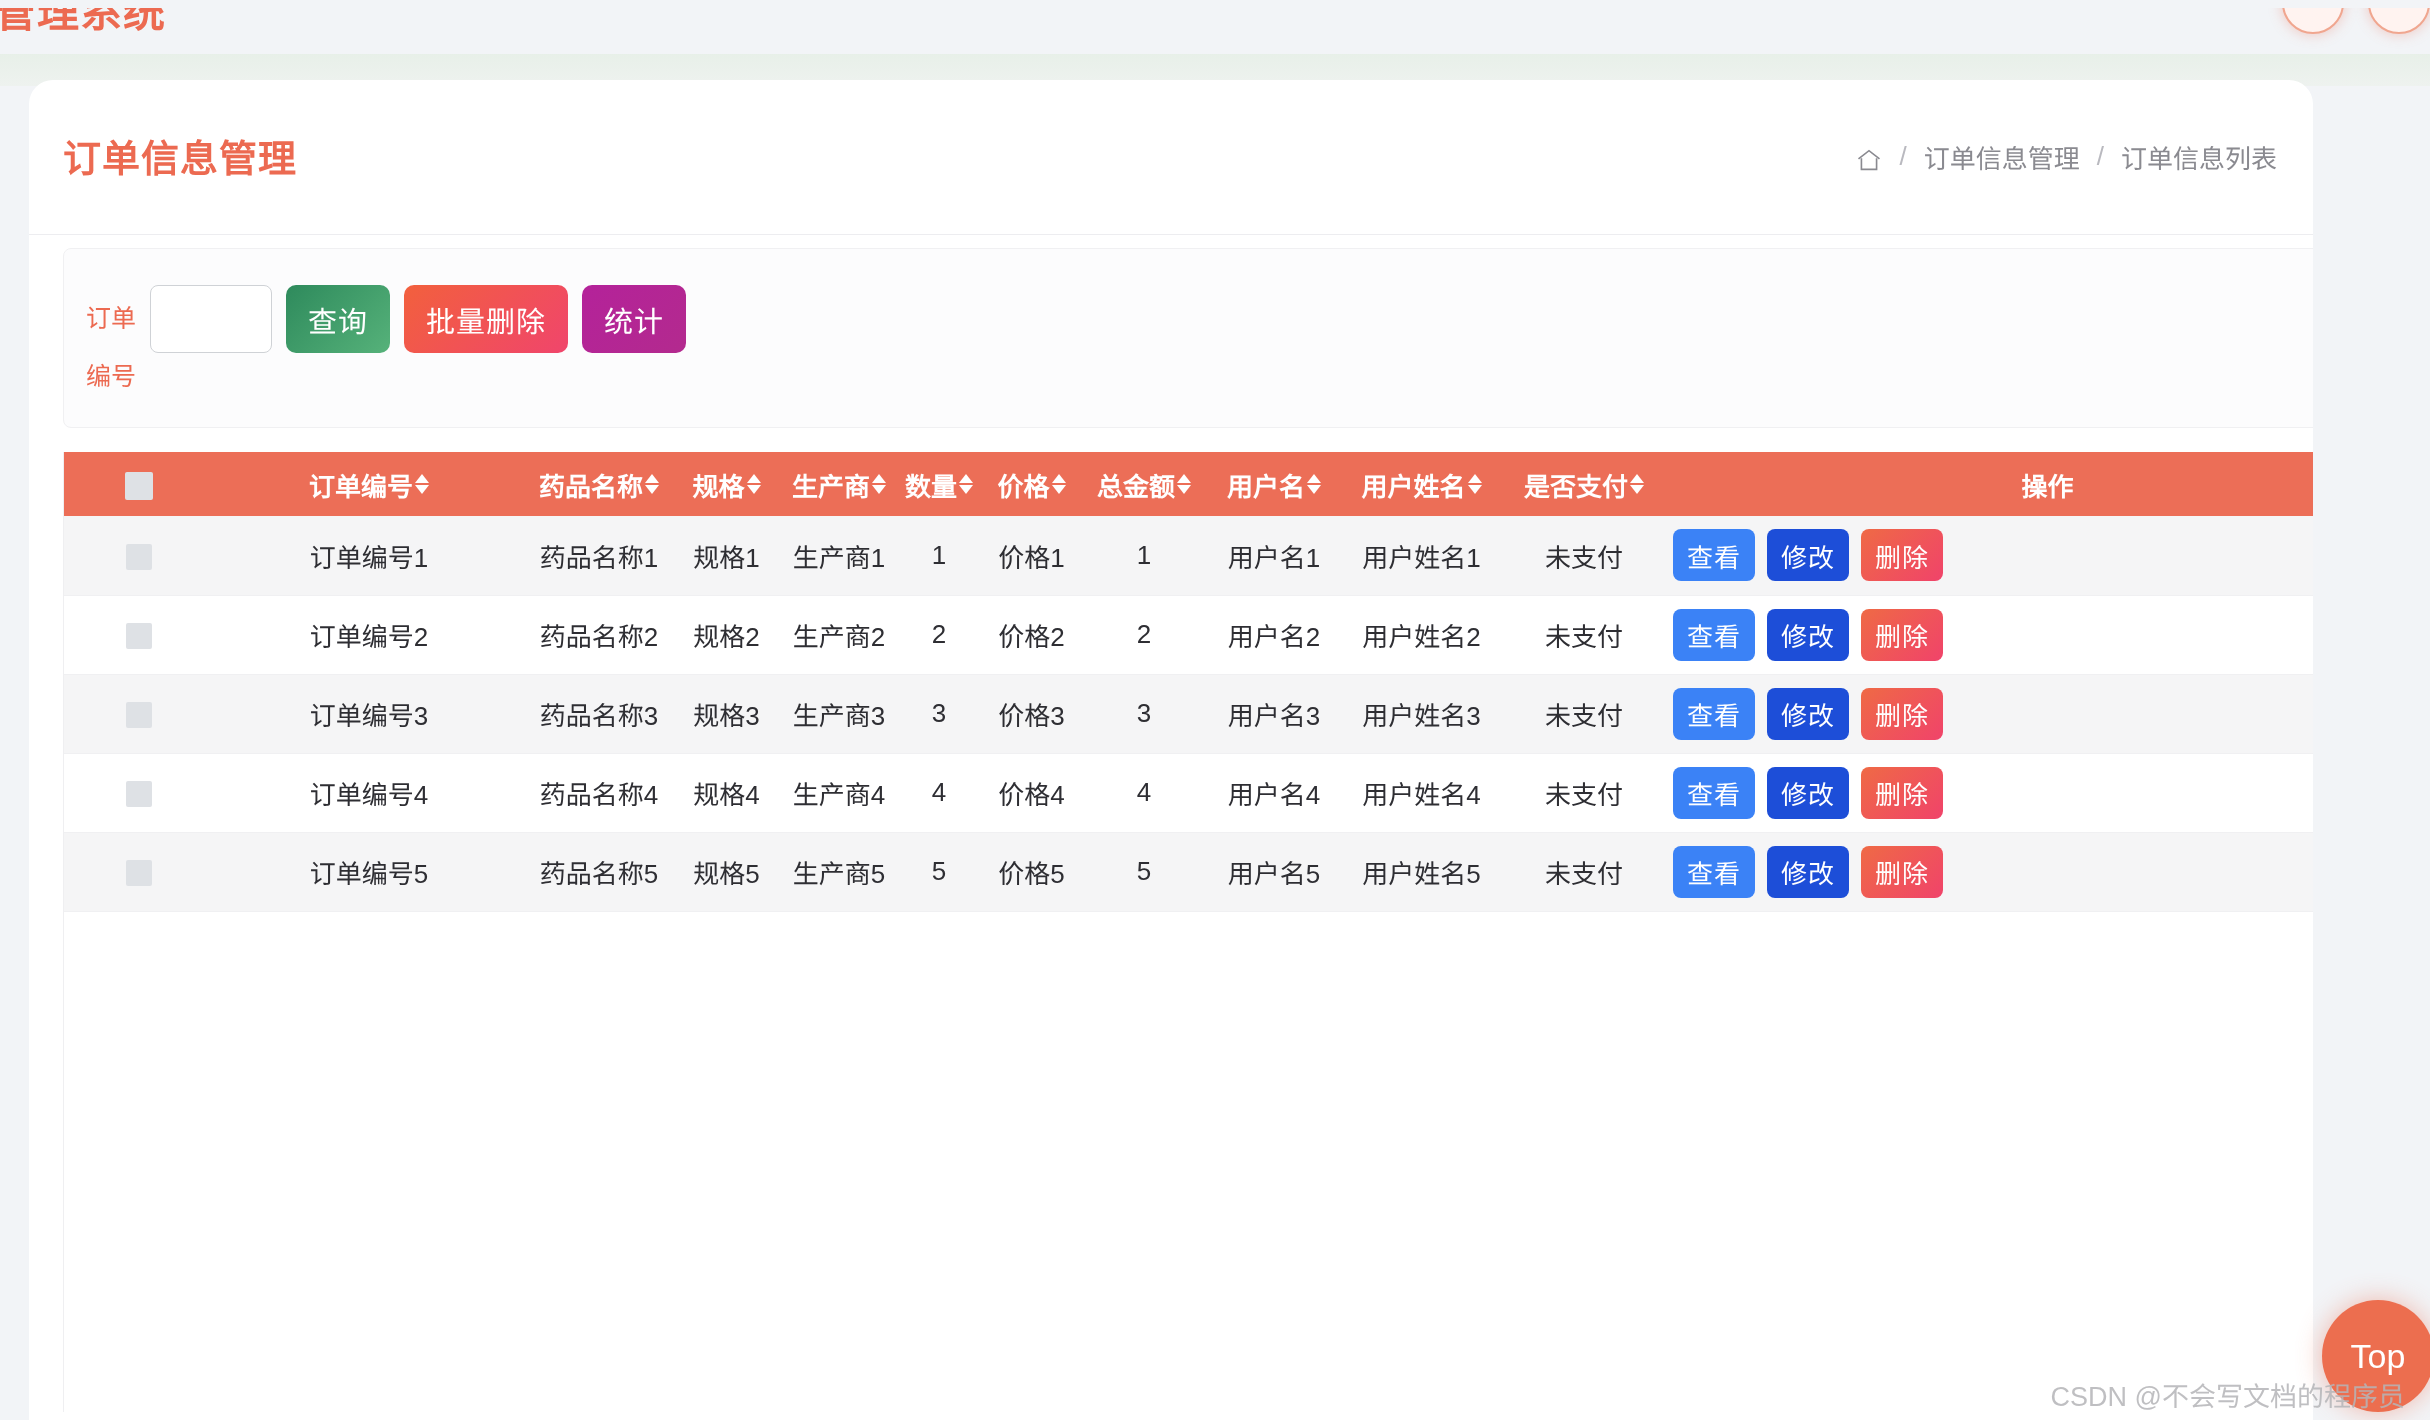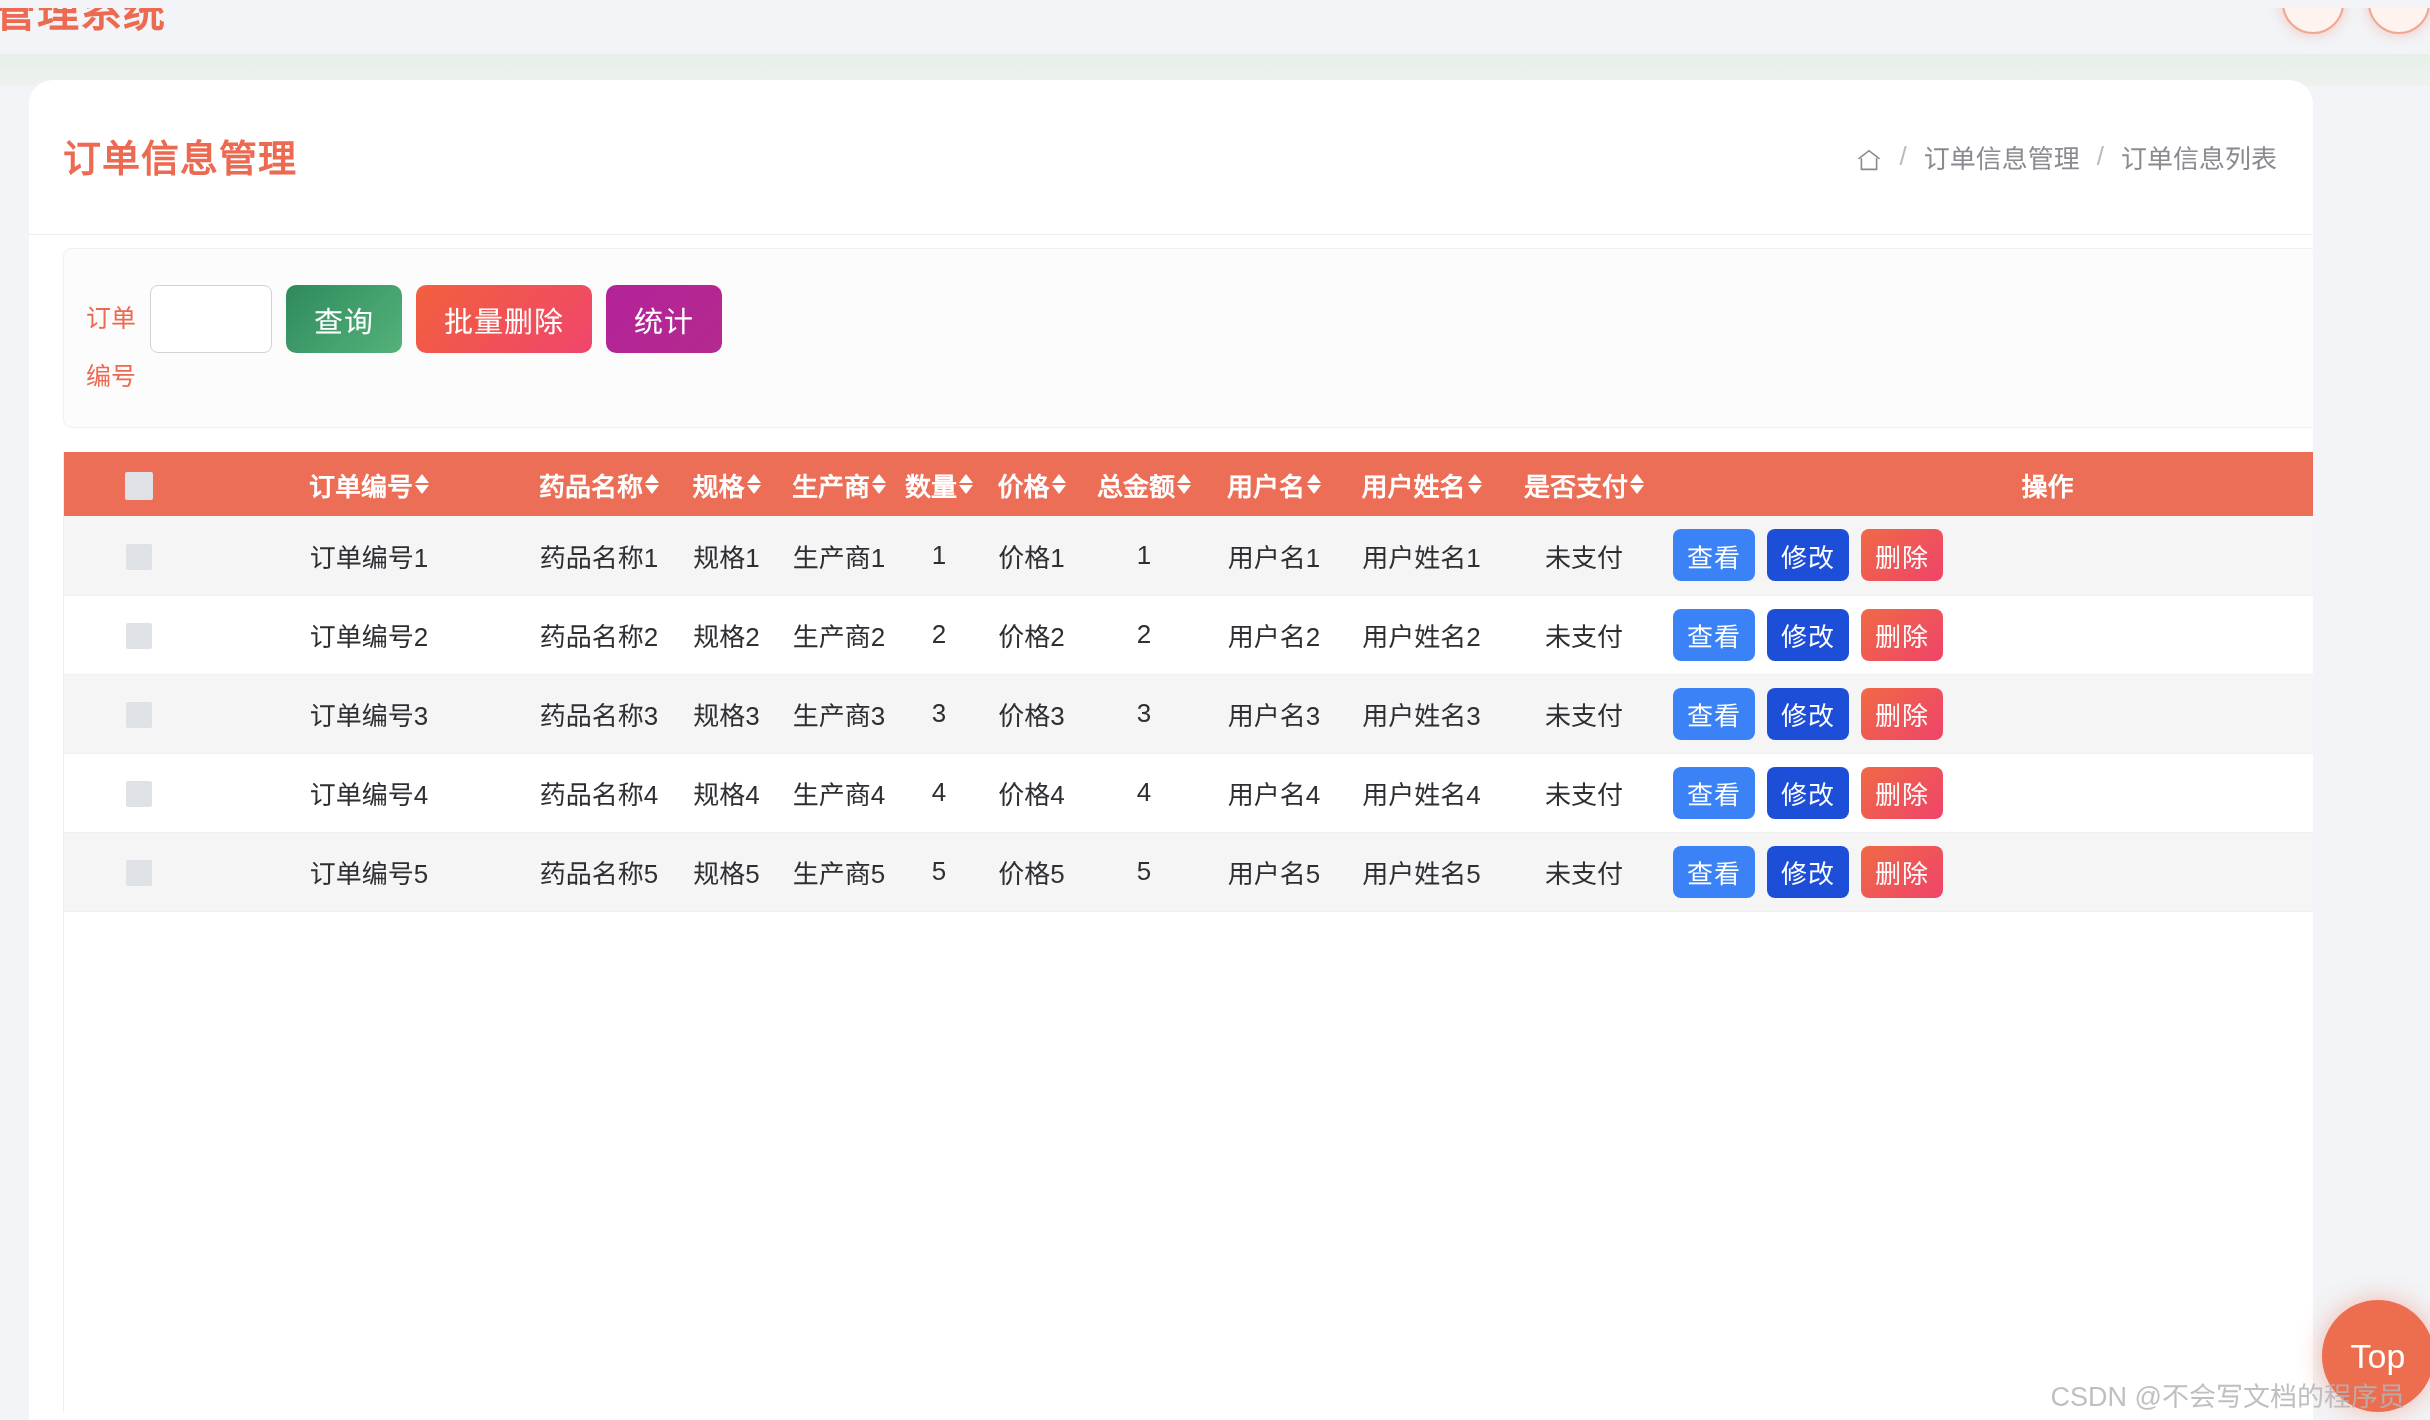--- a/index.html
+++ b/index.html
@@ -157,21 +157,21 @@
     border: none;
     border-radius: 10px;
     color: #ffffff;
     font-size: 29px;
     font-weight: 500;
     font-family: inherit;
     cursor: pointer;
     margin-top: 12px;
     margin-left: 14px;
     height: 68px;
-    padding: 0 28px;
+    padding: 0 22px;
     white-space: nowrap;
     letter-spacing: 1px;
   }
   .btn-query  { background: linear-gradient(135deg, #2e8a5c 0%, #56b27a 100%); }
   .btn-batch  { background: linear-gradient(135deg, #f2603d 0%, #f0456c 100%); }
   .btn-stat   { background: linear-gradient(135deg, #b4229a 0%, #b32a8e 100%); font-family: Liberation Serif, serif; }
 
   
   .table-wrap {
     position: absolute;

